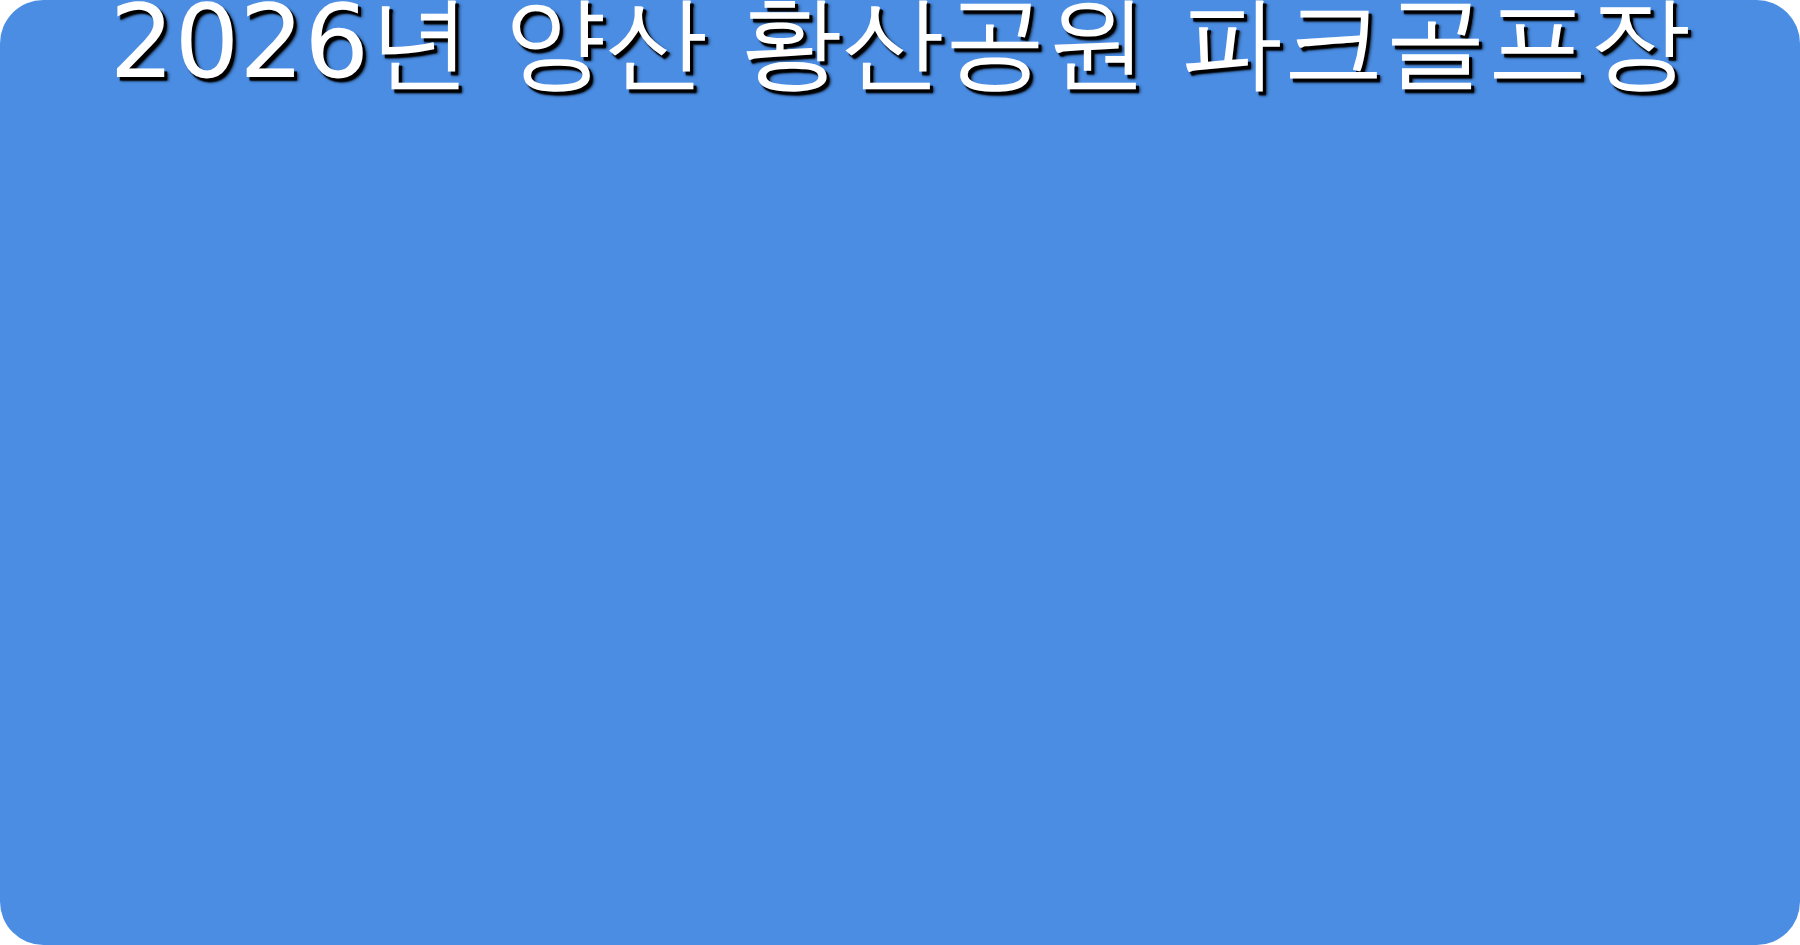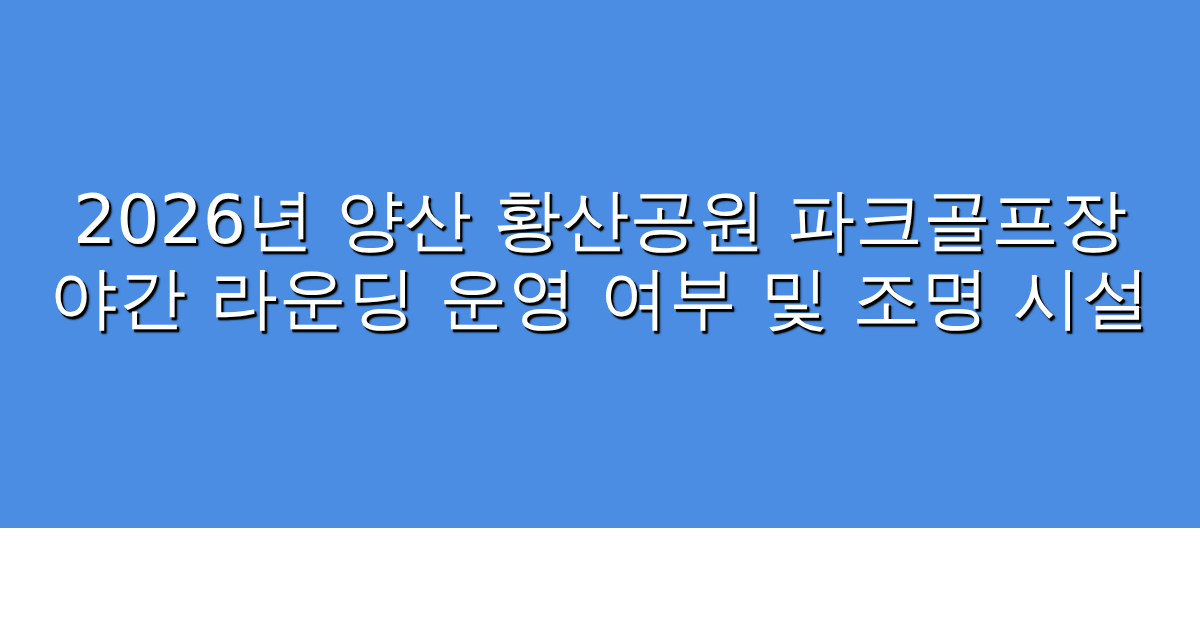--- a/index.html
+++ b/index.html
@@ -12,27 +12,28 @@
     width: 1200px;
     height: 630px;
     overflow: hidden;
     font-family: "DejaVu Sans", "Liberation Sans", sans-serif;
   }
 
   .card {
     position: relative;
     box-sizing: border-box;
     width: 1200px;
-    height: 528px;
+    height: 630px;
     background: #4a8de3;
     display: flex;
     flex-direction: column;
     align-items: center;
-    justify-content: center;
+    justify-content: flex-start;
     overflow: hidden;
+    border-radius: 29px;
   }
 
   .title-block {
     width: 1160px;
     display: flex;
     flex-direction: column;
     align-items: center;
     justify-content: center;
     text-align: center;
     
@@ -62,17 +63,16 @@
 </style>
 </head>
 <body>
 
 <div class="card" style="background: rgb(74, 141, 227);">
 
   <div class="title-block">
 
     <span class="title-line line-1" style="color: rgb(255, 255, 255);">2026년 양산 황산공원 파크골프장</span>
 
-    <span class="title-line line-2" style="color: rgb(255, 255, 255);">야간 라운딩 운영 여부 및 조명 시설</span>
 
   </div>
 
 </div>
 
 </body></html>

